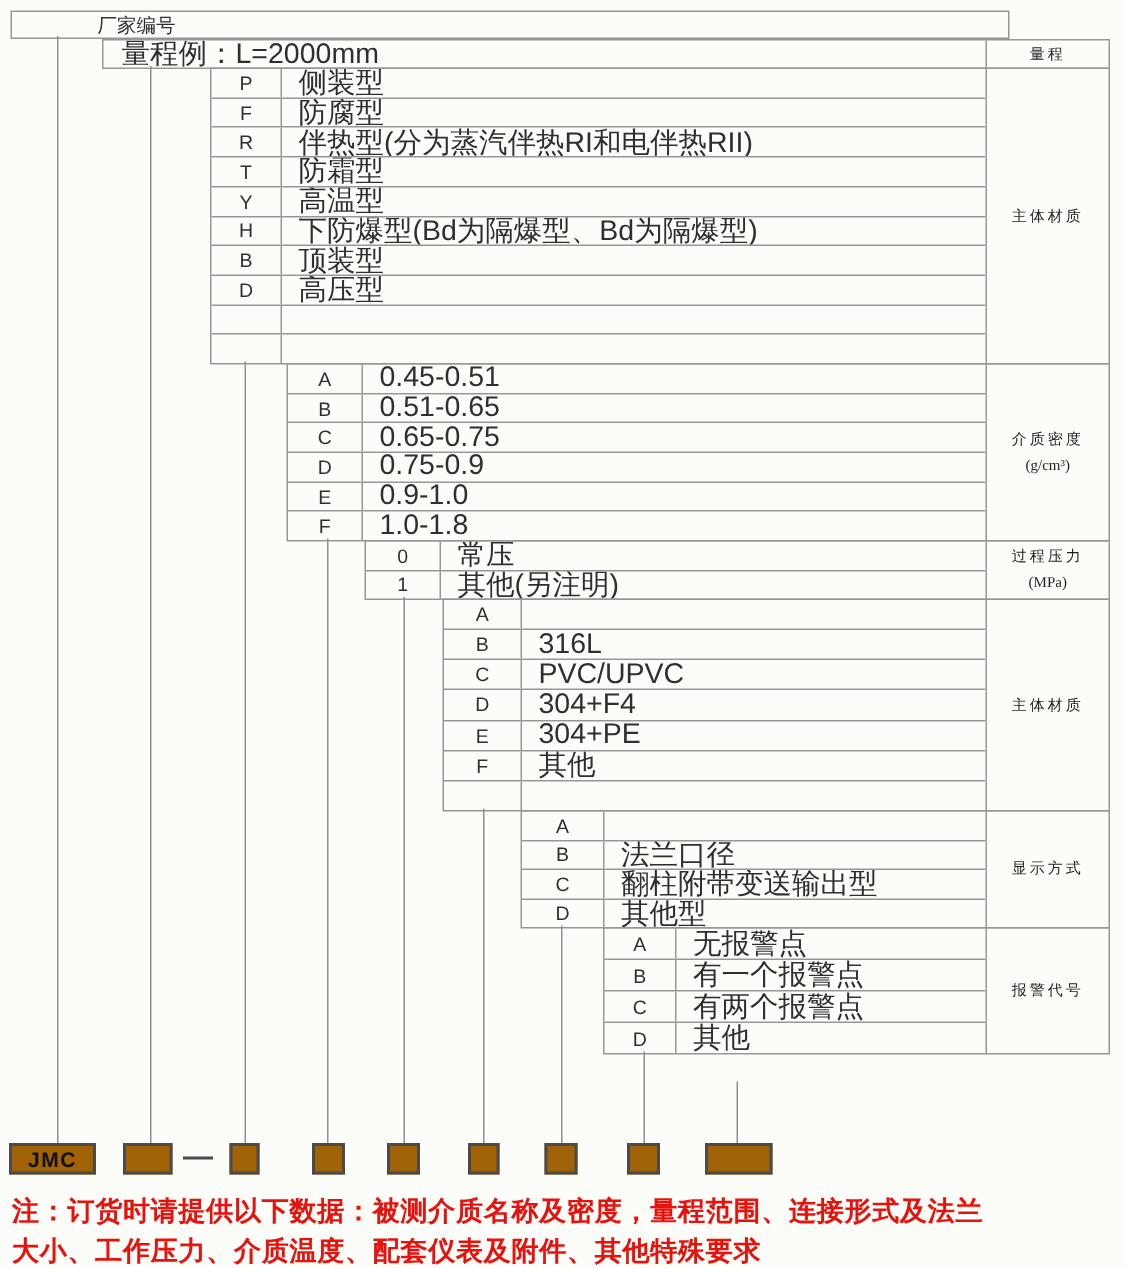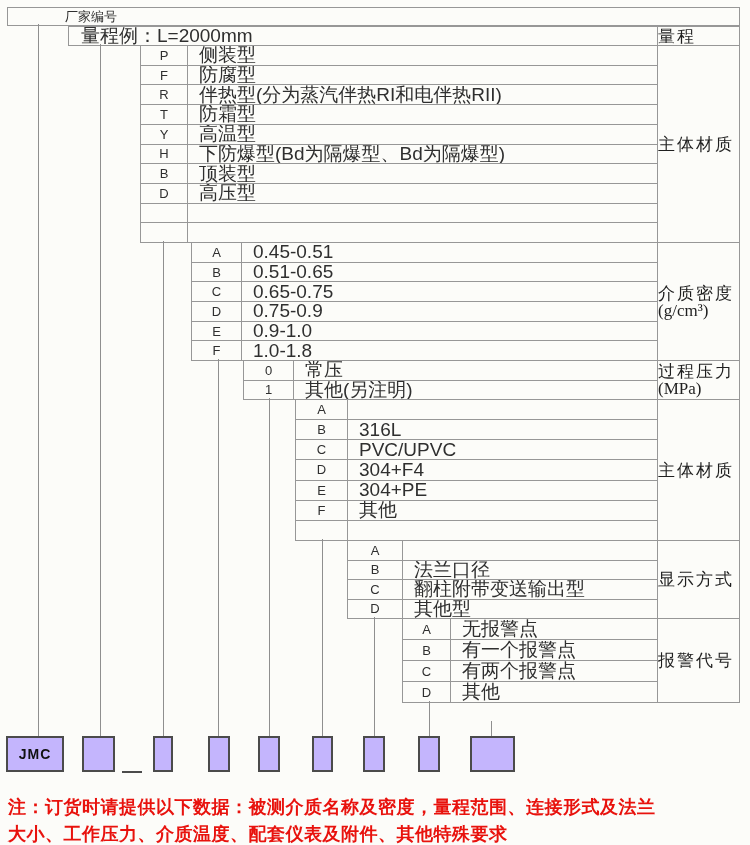--- a/index.html
+++ b/index.html
@@ -1,40 +1,40 @@
 <!DOCTYPE html>
 <html><head>
 <meta charset="utf-8">
 <style>
   html,body { margin:0; padding:0; }
   body { font-family:"Liberation Sans","DejaVu Sans",sans-serif; background:#ffffff; }
   #stage { position:relative; width:750px; height:845px; background:#fcfcf9; overflow:hidden; }
 
-  .top-box { position:absolute; left:7px; top:7px; width:733px; height:19px; box-sizing:border-box;
+  .top-box { position:absolute; left:7px; top:7px; width:666px; height:19px; box-sizing:border-box;
              border:1px solid #979797; display:flex; align-items:center; padding-left:57px;
              font-size:13px; color:#2f2f2f; }
 
   .section { position:absolute; box-sizing:border-box; border:1px solid #979797; display:flex; }
   .rows { flex:1 1 auto; display:flex; flex-direction:column; min-width:0; }
   .row { flex:1 1 0; display:flex; align-items:stretch; border-bottom:1px solid #979797; min-height:0; }
   .row:last-child { border-bottom:none; }
   .cell-code { flex:0 0 auto; box-sizing:border-box; border-right:1px solid #979797; display:flex;
                align-items:center; justify-content:center; font-size:13px; color:#2f2f2f; }
   .cell-desc { flex:1 1 auto; display:flex; align-items:center; padding-left:11px; font-size:19px;
                color:#2f2f2f; white-space:nowrap; overflow:hidden; }
   .cell-label { flex:0 0 82px; box-sizing:border-box; border-left:1px solid #979797; display:flex;
-                flex-direction:column; align-items:flex-start; justify-content:center; text-align:center;
-                font-family:"Liberation Serif","DejaVu Serif",serif; font-size:17px; letter-spacing:2px;
+                flex-direction:column; align-items:center; justify-content:center; text-align:center;
+                font-family:"Liberation Serif","DejaVu Serif",serif; font-size:10px; letter-spacing:2px;
                 color:#1f1f1f; line-height:17px; }
   .cell-label .sub { letter-spacing:0; }
 
   .vline { position:absolute; width:1px; background:#8f8f8f; }
 
-  .obox { position:absolute; top:736px; height:36px; box-sizing:border-box; border:2px solid #4b4b4b;
-          background:#c4b5fd; }
+  .obox { position:absolute; top:762px; height:21px; box-sizing:border-box; border:2px solid #4b4b4b;
+          background:#a16207; }
   .jmc  { display:flex; align-items:center; justify-content:center; font-weight:bold; font-size:14px;
           color:#111; letter-spacing:1px; }
   .dash { position:absolute; left:122px; top:771px; width:20px; height:2px; background:#4b4b4b; }
 
   .note { position:absolute; left:8px; top:794px; width:742px; color:#e8120d; font-size:18px;
           font-weight:bold; line-height:27px; letter-spacing:0.5px; }
 </style>
 </head>
 <body>
 

